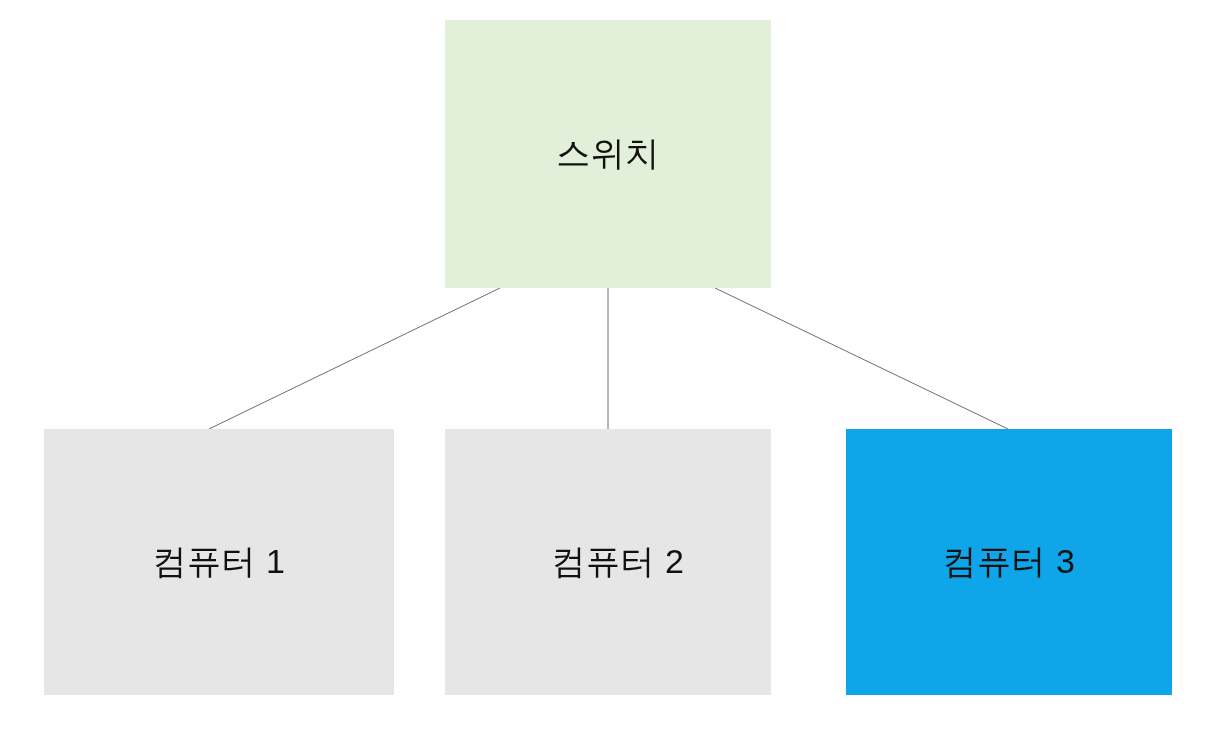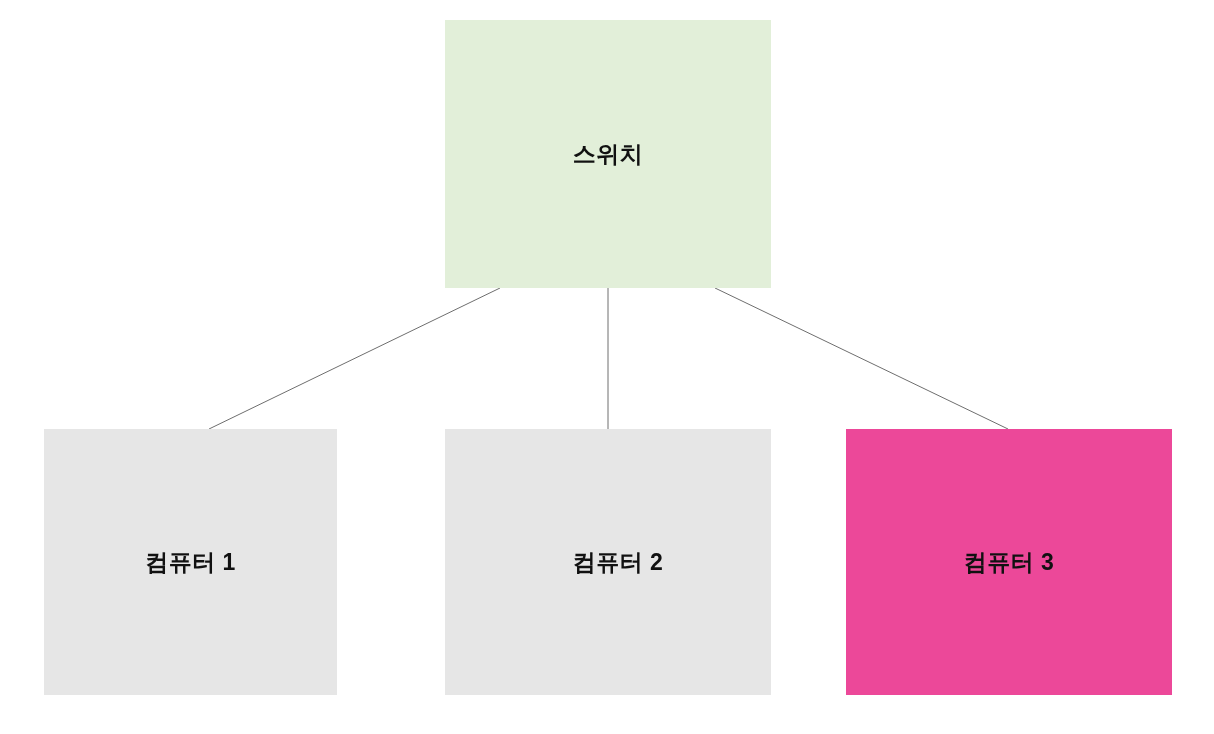--- a/index.html
+++ b/index.html
@@ -29,47 +29,47 @@
     shape-rendering: geometricPrecision;
   }
   .node {
     position: absolute;
     display: flex;
     align-items: center;
     justify-content: center;
     box-sizing: border-box;
   }
   .node-label {
-    font-size: 23px;
-    font-weight: 700;
+    font-size: 34px;
+    font-weight: 400;
     color: #111111;
     letter-spacing: 0.5px;
     white-space: nowrap;
   }
 </style>
 </head>
 <body style="background: rgb(255, 255, 255);">
 
 <div class="canvas">
 
   <svg class="edges" xmlns="http://www.w3.org/2000/svg">
     <line class="edge" x1="500" y1="288" x2="209" y2="429" stroke="#6e6e6e"></line>
     <line class="edge" x1="608" y1="288" x2="608" y2="429" stroke="#6e6e6e"></line>
     <line class="edge" x1="715" y1="288" x2="1008" y2="429" stroke="#6e6e6e"></line>
   </svg>
 
   <div class="node" style="left: 445px; top: 20px; width: 326px; height: 268px; background: rgb(226, 239, 217);">
     <span class="node-label" style="color: rgb(17, 17, 17);">스위치</span>
   </div>
 
-  <div class="node" style="left: 44px; top: 429px; width: 293px; height: 266px; background: rgb(230, 230, 230);">
+  <div class="node" style="left: 44px; top: 429px; width: 350px; height: 266px; background: rgb(230, 230, 230);">
     <span class="node-label" style="color: rgb(17, 17, 17);">컴퓨터 1</span>
   </div>
 
   <div class="node" style="left: 445px; top: 429px; width: 326px; height: 266px; background: rgb(230, 230, 230); padding-left: 20px;">
     <span class="node-label" style="color: rgb(17, 17, 17);">컴퓨터 2</span>
   </div>
 
-  <div class="node" style="left: 846px; top: 429px; width: 326px; height: 266px; background: #ec4899;">
+  <div class="node" style="left: 846px; top: 429px; width: 326px; height: 266px; background: #0ea5e9;">
     <span class="node-label" style="color: rgb(17, 17, 17);">컴퓨터 3</span>
   </div>
 
 </div>
 
 </body></html>

